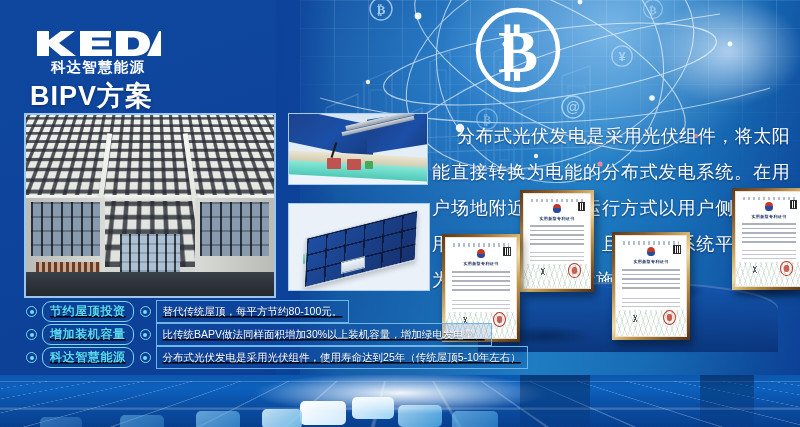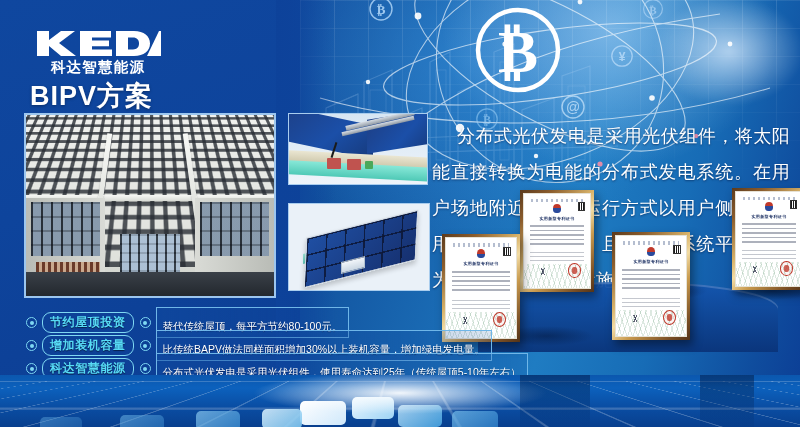--- a/index.html
+++ b/index.html
@@ -180,37 +180,37 @@
 
   
   .para {
     position:absolute; left:432px; top:118px; width:358px;
     color:#ffffff; font-size:18px; line-height:2.0; text-align:justify;
     text-indent:25px; letter-spacing:.2px;
     text-shadow:0 1px 2px rgba(0,20,60,.55);
   }
 
   
-  .features { position:absolute; left:26px; top:312px; width:400px; }
+  .features { position:absolute; left:26px; top:301px; width:400px;text-decoration:underline; }
   .frow { display:flex; align-items:center; height:21px; margin-bottom:2px; }
   .bullet {
     width:11px; height:11px; border-radius:50%;
     border:1.4px solid #7fd8f2; background:#0b3f95;
     display:flex; align-items:center; justify-content:center; flex:0 0 auto;
   }
   .bullet i { width:4px; height:4px; border-radius:50%; background:#7fd8f2; display:block; }
   .badge {
     margin-left:5px; padding:1px 7px 2px; border:1.2px solid #7fd8f2; border-radius:9px;
     color:#57dbf5; font-size:12px; font-weight:bold; letter-spacing:.6px;
     white-space:nowrap; line-height:1.35;
     text-shadow:0 1px 1px rgba(0,0,0,.5);
   }
   .bullet2 { margin-left:6px; }
   .desc {
-    margin-left:5px; padding:11px 6px 2px; border:1px solid #6fb6e8;
+    margin-left:5px; padding:3px 6px 2px; border:1px solid #6fb6e8;
     color:#ffffff; font-size:10.5px; white-space:nowrap; line-height:1.5;
     background:linear-gradient(to right, rgba(16,74,160,.55), rgba(16,74,160,.15));
     text-shadow:0 1px 1px rgba(0,10,40,.6);
   }
 
   
   .certs { position:absolute; left:438px; top:186px; width:362px; height:170px; }
   .podium{
     position:absolute; left:40px; top:96px; width:300px; height:70px;
     background:linear-gradient(to bottom, rgba(20,86,175,.95), rgba(10,52,122,.95));

